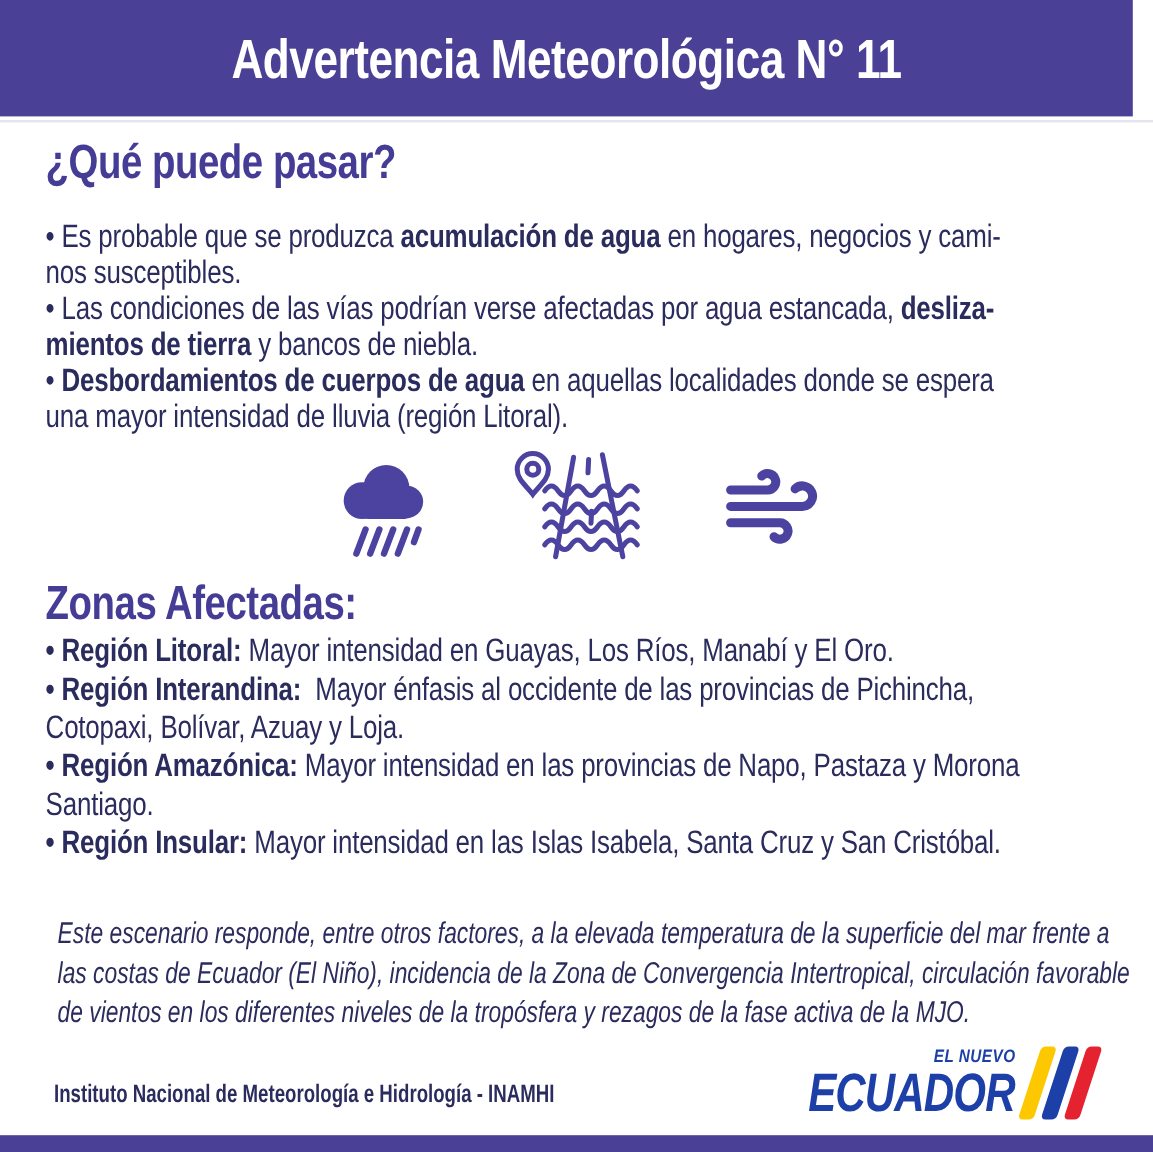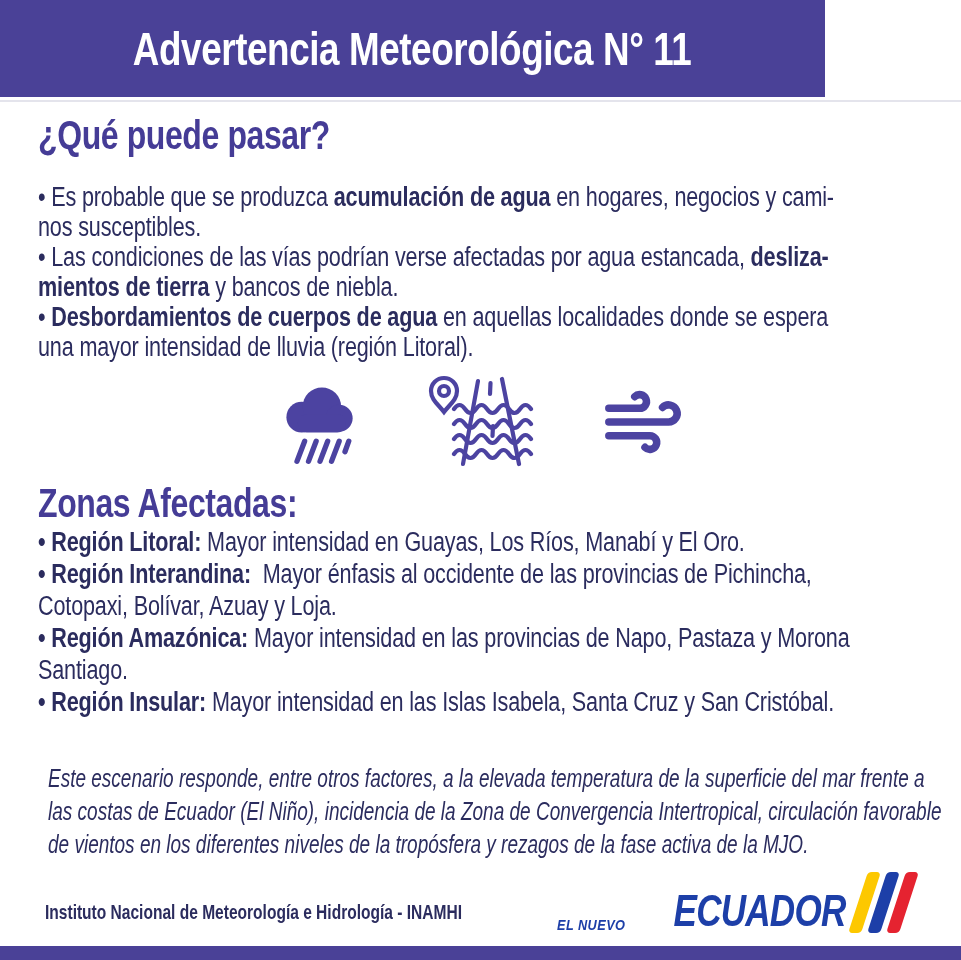--- a/index.html
+++ b/index.html
@@ -10,21 +10,21 @@
     --logo-blue:#1d3fa8;
   }
   *{box-sizing:border-box;}
   html,body{margin:0;padding:0;background:#ffffff;}
   .page{
     position:relative;width:961px;height:960px;background:#ffffff;overflow:hidden;
     font-family:"Liberation Sans",sans-serif;color:var(--navy);
   }
   
   .banner{
-    position:absolute;top:0;left:0;width:825px;height:97px;background:var(--banner);
+    position:absolute;top:0;left:0;width:944px;height:97px;background:var(--banner);
     display:flex;align-items:center;justify-content:center;
   }
   .banner-divider{position:absolute;top:100px;left:0;width:961px;height:2px;background:#e4e4ec;}
   .banner h1{
     margin:0;color:#ffffff;font-size:46px;font-weight:bold;white-space:pre;
     transform:scaleX(0.80);letter-spacing:-0.5px;
   }
   
   .h2{
     position:absolute;left:38px;margin:0;color:var(--heading);
@@ -58,21 +58,21 @@
   
   .footer-text{
     position:absolute;left:45px;top:900px;margin:0;
     font-size:21px;font-weight:bold;white-space:pre;color:var(--navy);
     transform:scaleX(0.74);transform-origin:0 0;
   }
   .logo{
     position:absolute;right:52px;top:872px;display:flex;align-items:stretch;
   }
   .logo-texts{
-    display:flex;flex-direction:row;align-items:flex-end;justify-content:flex-end;
+    display:flex;flex-direction:column;align-items:flex-end;justify-content:flex-end;
     color:var(--logo-blue);font-style:italic;
   }
   .logo-top{
     font-size:15px;font-weight:bold;white-space:pre;letter-spacing:0.5px;
     transform:scaleX(0.85);transform-origin:100% 50%;line-height:16px;
   }
   .logo-main{
     font-size:45px;font-weight:bold;white-space:pre;letter-spacing:-1px;
     transform:scaleX(0.78);transform-origin:100% 50%;line-height:44px;
   }

